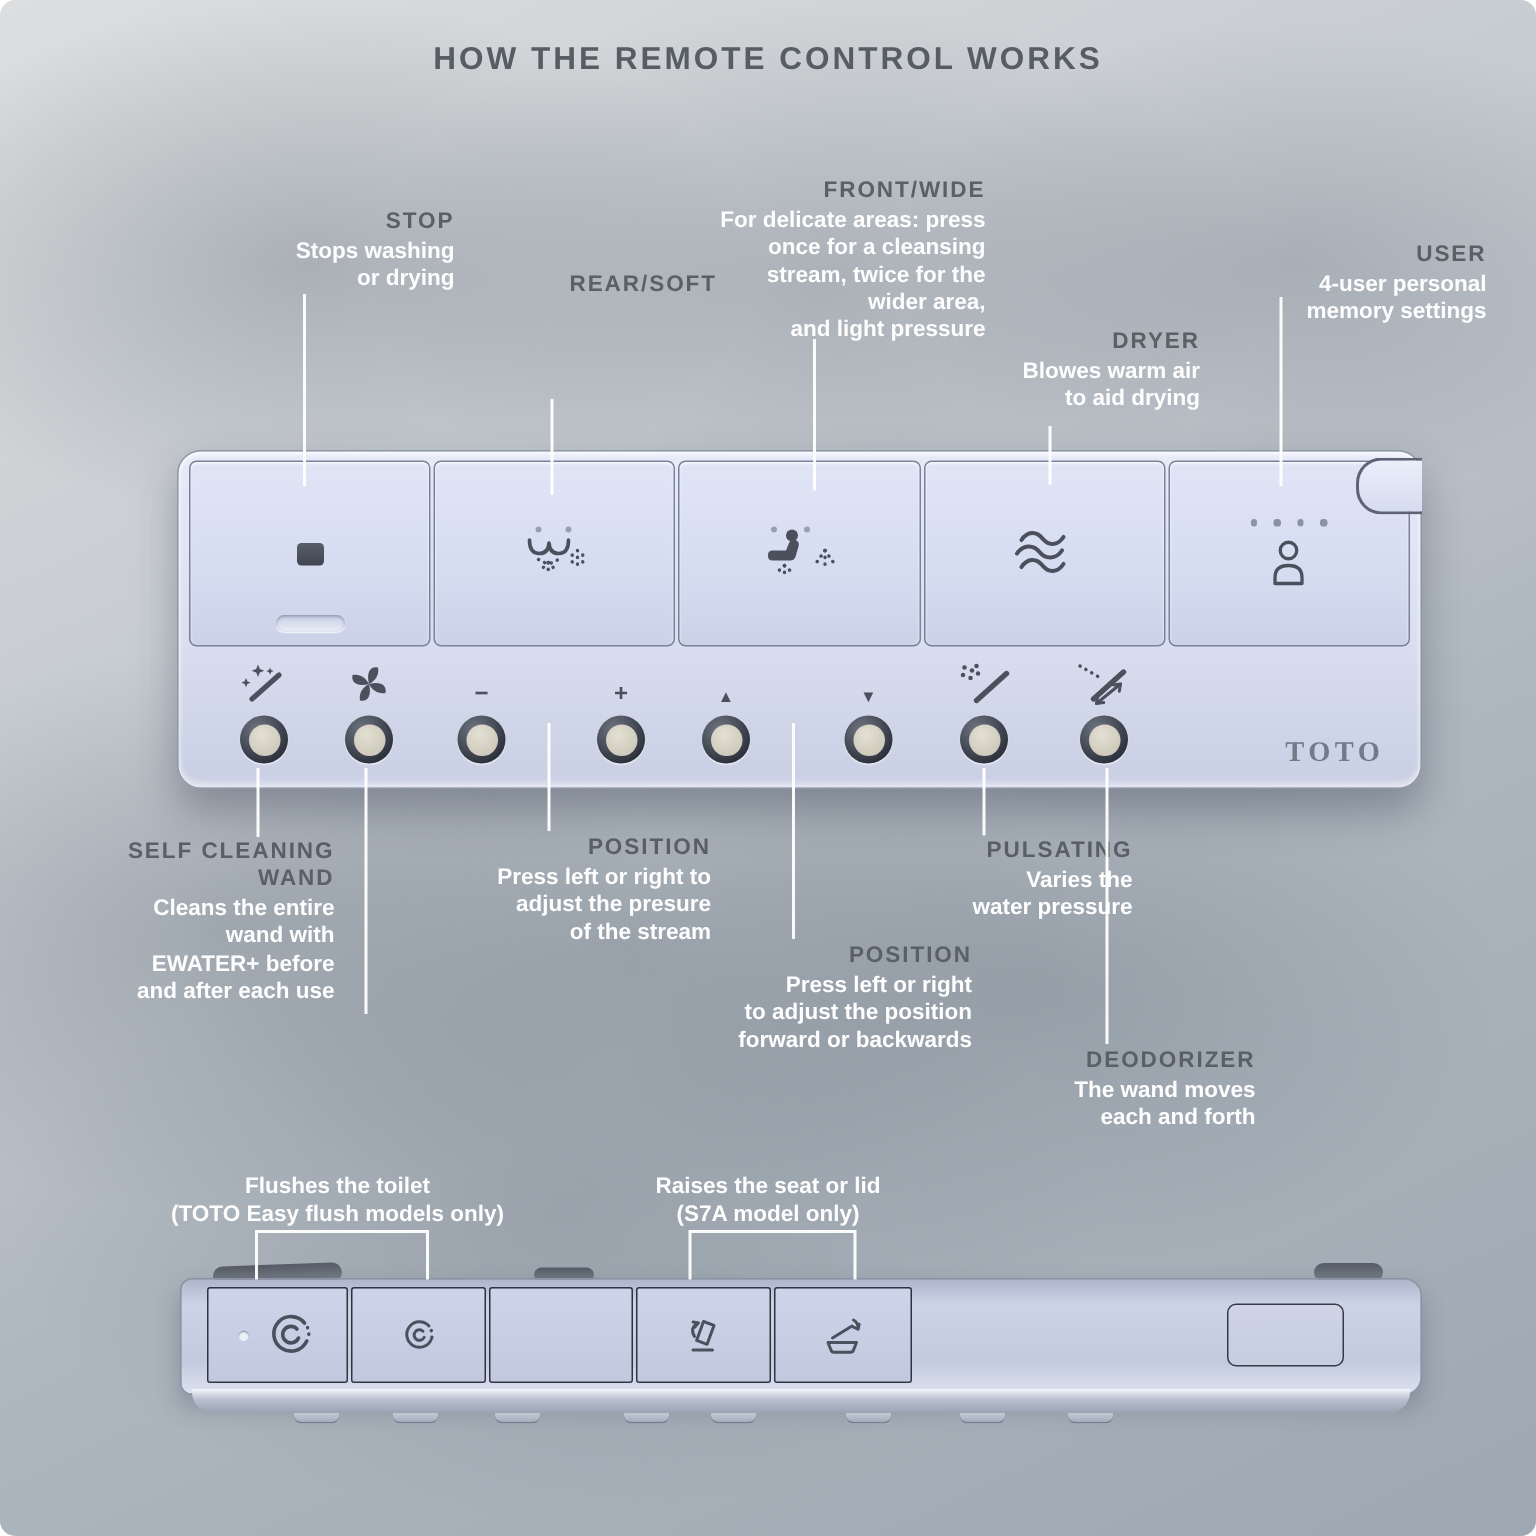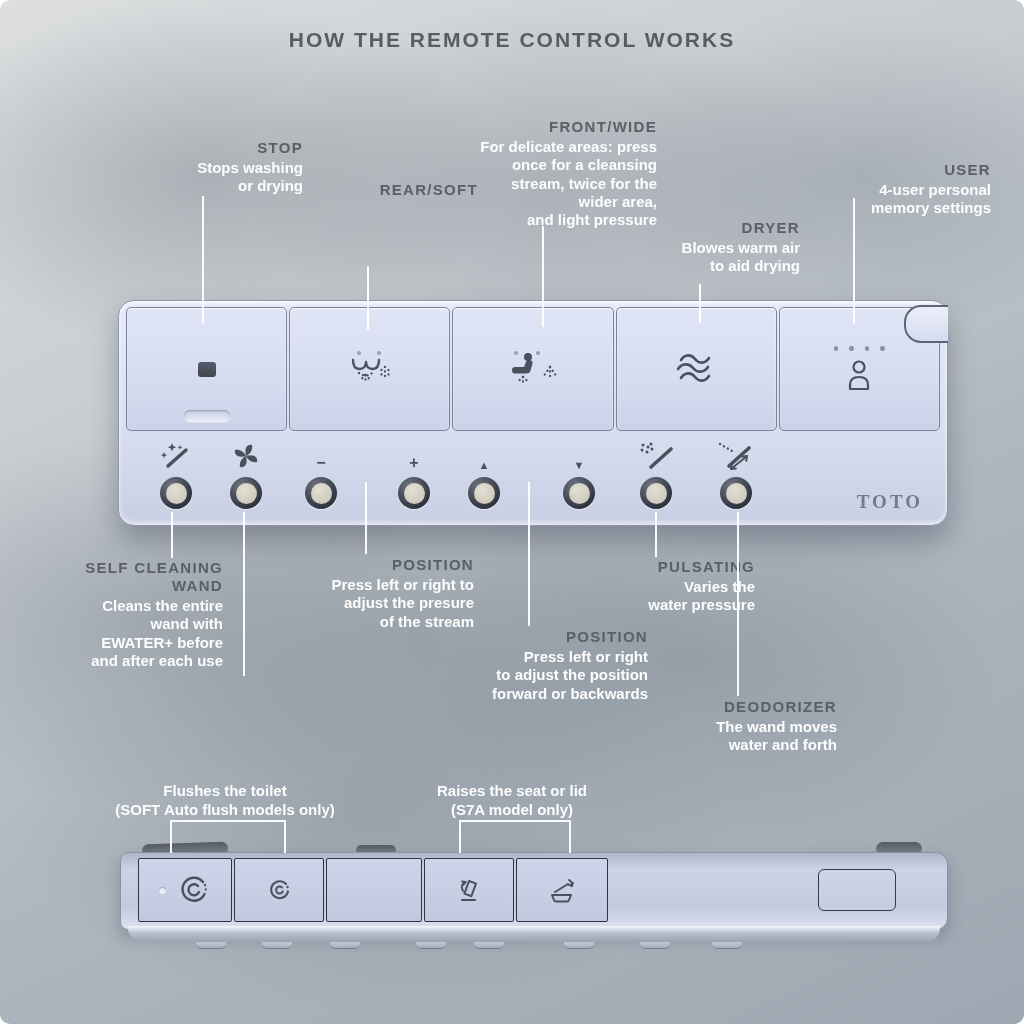--- a/index.html
+++ b/index.html
@@ -299,25 +299,25 @@
 forward or backwards</div>
   </div>
   <div class="callout" style="left:555px;top:558px;width:200px;">
     <div class="co-h">PULSATING</div>
     <div class="co-b">Varies the
 water pressure</div>
   </div>
   <div class="callout" style="left:637px;top:698px;width:200px;">
     <div class="co-h">DEODORIZER</div>
     <div class="co-b">The wand moves
-water and forth</div>
+each and forth</div>
   </div>
 
   <div class="note" style="left:75px;top:782px;width:300px;">Flushes the toilet
-(SOFT Auto flush models only)</div>
+(TOTO Easy flush models only)</div>
   <div class="note" style="left:382px;top:782px;width:260px;">Raises the seat or lid
 (S7A model only)</div>
   <div class="bracket" style="left:170px;top:820px;width:112px;height:31px;"></div>
   <div class="bracket" style="left:459px;top:820px;width:108px;height:31px;"></div>
 
   <div class="knob" style="left:142px;top:843px;width:86px;height:13px;transform:rotate(-2deg);"></div>
   <div class="knob" style="left:356px;top:845px;width:40px;height:10px;"></div>
   <div class="knob" style="left:876px;top:842px;width:46px;height:13px;"></div>
 
   <div class="r2body"></div>

